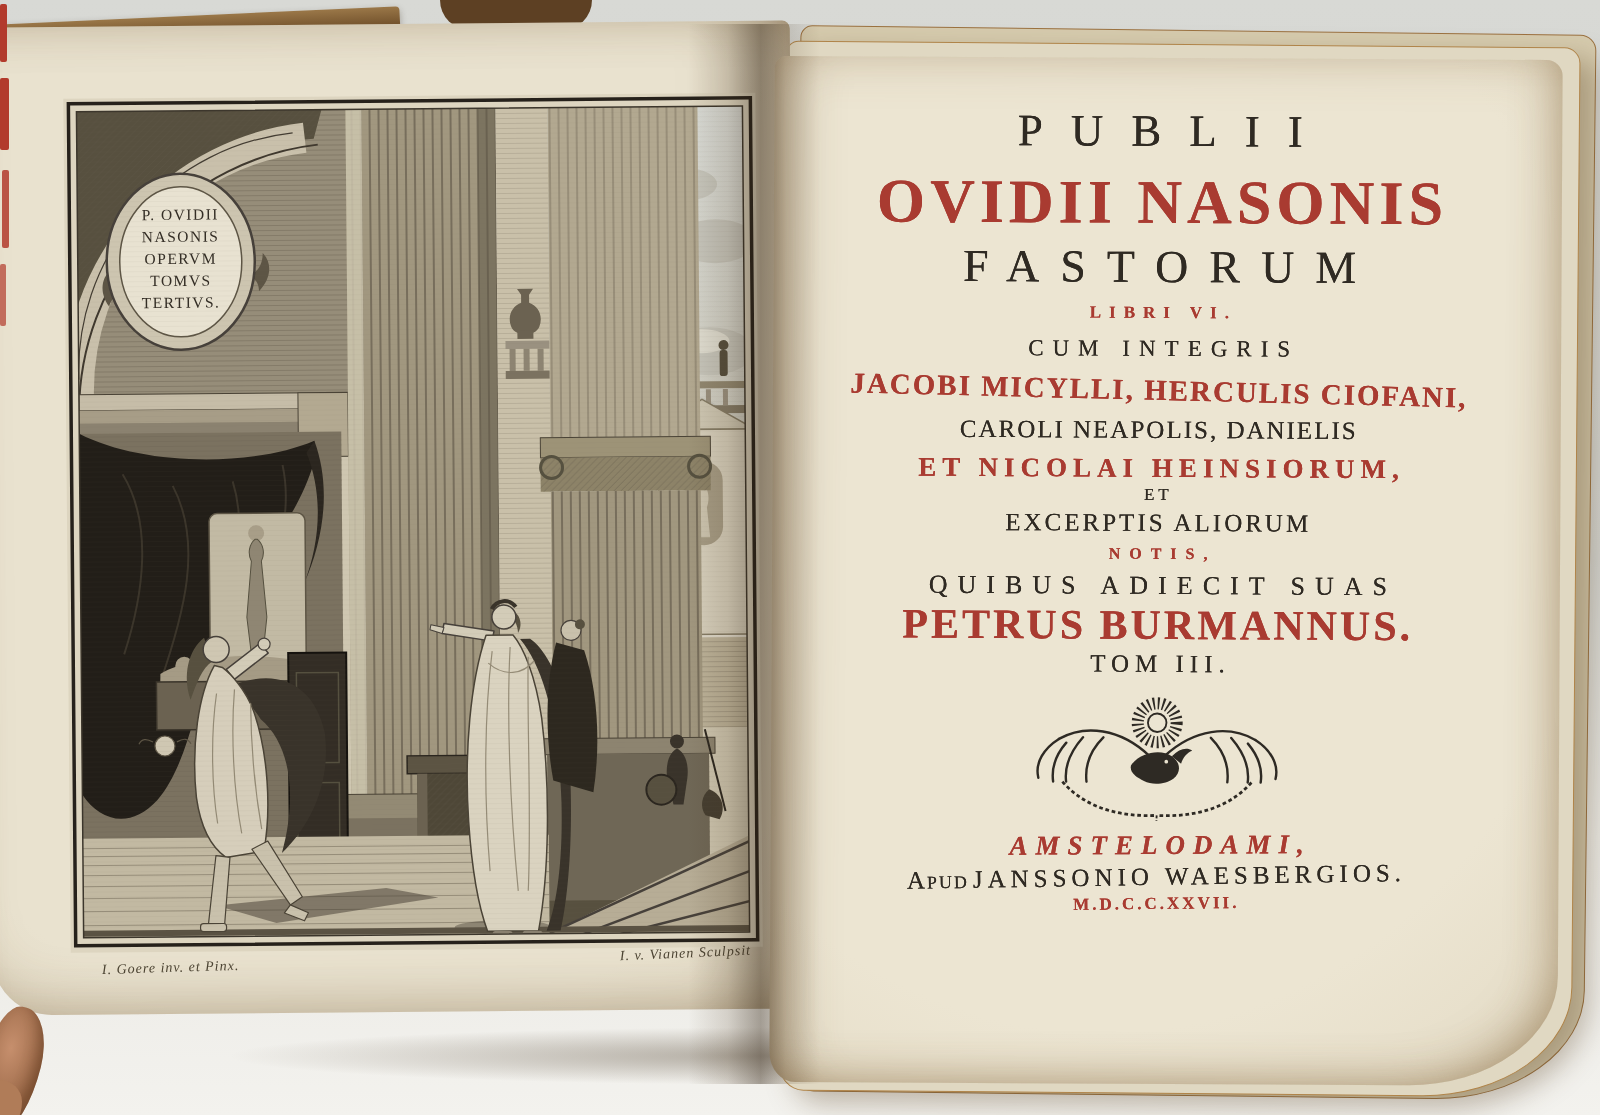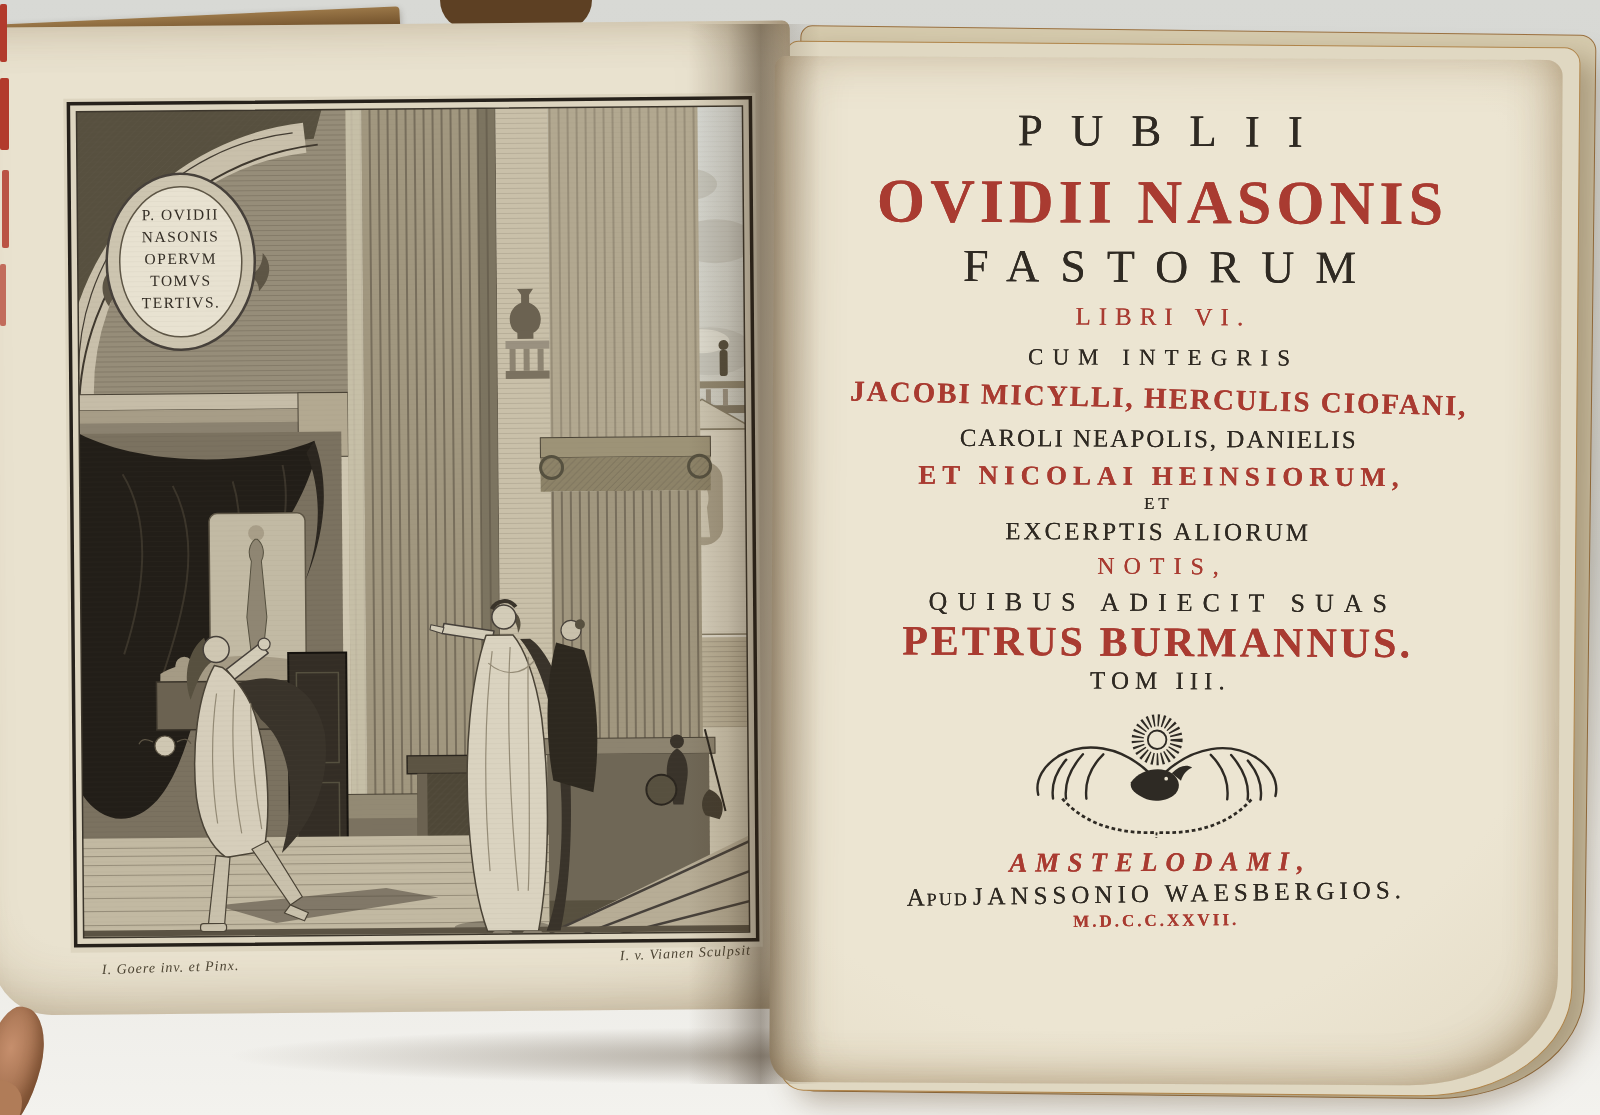--- a/index.html
+++ b/index.html
@@ -45,29 +45,29 @@
   .caption{position:absolute;font-style:italic;font-size:14px;color:#4b4332;letter-spacing:1px;}
   #caption-left{left:110px;top:934px;transform:rotate(-1.3deg);}
   #caption-right{left:628px;top:924px;transform:rotate(-2deg);}
   
   #title-block{position:absolute;left:12px;right:28px;top:50px;text-align:center;}
   .tl{color:#2f2a23;line-height:1.06;text-shadow:0 0 .5px currentColor;}
   .red{color:#a93b31;}
   .t0 span{font-size:45px;letter-spacing:28px;margin-right:-28px;}
   .t1 span{font-size:62px;letter-spacing:5px;margin-right:-5px;font-weight:bold;}
   .t2 span{font-size:46px;letter-spacing:21px;margin-right:-21px;}
-  .t3 span{font-size:25px;letter-spacing:8px;margin-right:-8px;font-weight:normal;}
+  .t3 span{font-size:17px;letter-spacing:8px;margin-right:-8px;font-weight:bold;}
   .t4 span{font-size:23px;letter-spacing:9px;margin-right:-9px;}
   .t5 span{font-size:29px;letter-spacing:2px;font-weight:bold;}
   .t5{transform:rotate(1.1deg);}
   .t6 span{font-size:25px;letter-spacing:2px;}
   .t7 span{font-size:27px;letter-spacing:6px;margin-right:-6px;font-weight:bold;}
   .t8 span{font-size:17px;letter-spacing:4px;}
   .t9 span{font-size:25px;letter-spacing:3px;}
-  .t10 span{font-size:24px;letter-spacing:9px;margin-right:-9px;font-weight:normal;}
+  .t10 span{font-size:16px;letter-spacing:9px;margin-right:-9px;font-weight:bold;}
   .t11 span{font-size:26px;letter-spacing:10px;margin-right:-10px;}
   .t12 span{font-size:42px;letter-spacing:3px;font-weight:bold;}
   .t13 span{font-size:25px;letter-spacing:6px;margin-right:-6px;}
   .city{transform:rotate(-.6deg);}
   .city span{font-size:27px;font-weight:bold;font-style:italic;letter-spacing:8px;margin-right:-8px;}
   .apud-line{transform:rotate(-1.2deg);}
   .apud-line .apud{font-size:25px;font-variant:small-caps;letter-spacing:2px;}
   .apud-line .pub{font-size:25px;letter-spacing:5px;}
   .year{transform:rotate(-1deg);}
   .year span{font-size:17px;font-weight:bold;letter-spacing:3px;}

